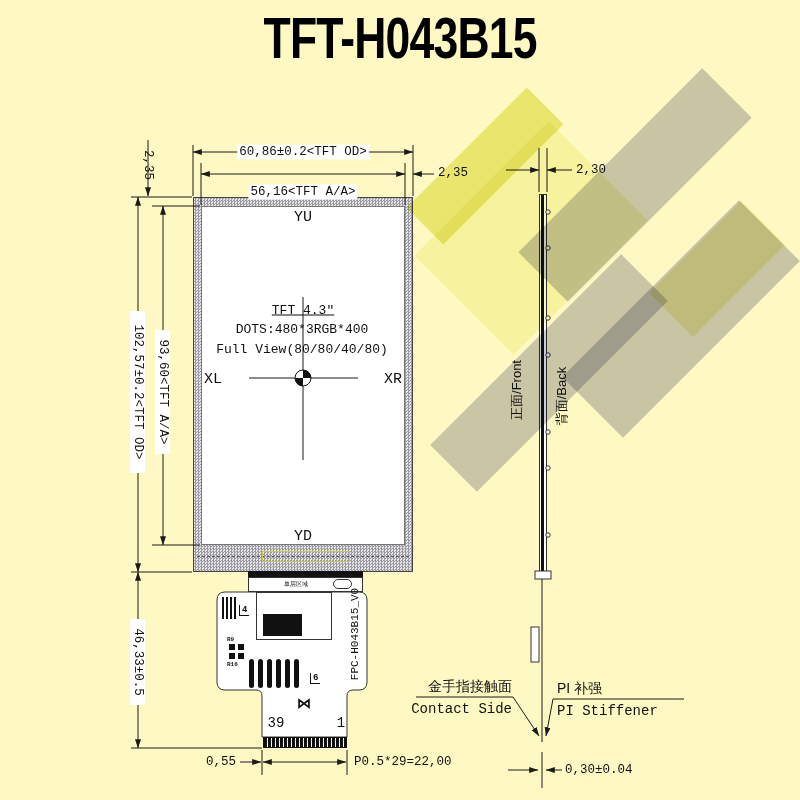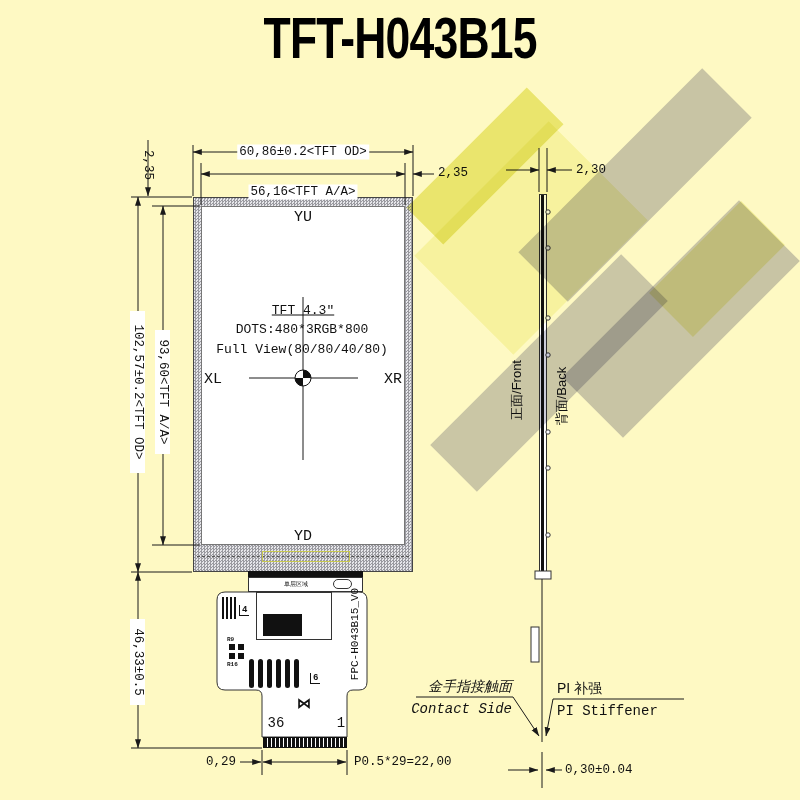--- a/index.html
+++ b/index.html
@@ -7,21 +7,21 @@
          font-family:"Liberation Mono","DejaVu Sans Mono",monospace;color:#111;padding-left:48px;}
   .abs{position:absolute;}
   
   .title{position:absolute;left:0;width:800px;text-align:center;color:#000;
          font-family:"Liberation Sans","DejaVu Sans",sans-serif;font-weight:bold;z-index:5;}
   .title span{display:inline-block;transform:scaleX(0.78);font-size:57px;line-height:1;letter-spacing:-1px;}
   
   .t{position:absolute;font-size:12.5px;line-height:15px;white-space:nowrap;z-index:5;}
   .ctr{transform:translate(-50%,-50%);}
   .ml {transform:translate(0,-50%);}
-  .mr {transform:translate(-100%,-50%);font-style:italic;}
+  .mr {transform:translate(-100%,-50%);}
   .bgw{background:#fff;padding:0 2px;}
   .big{font-size:15px;}
   .vd{transform-origin:0 0;transform:rotate(90deg);text-align:center;}
   .vu{transform-origin:0 100%;transform:rotate(-90deg);text-align:center;}
   
   .z1{z-index:1;} .z2{z-index:2;} .z4{z-index:4;}
   #panel-outer{left:193px;top:197px;width:220px;height:375px;border:1px solid #444;box-sizing:border-box;}
   #panel-hatch{left:194px;top:198px;width:218px;height:373px;
      background:repeating-conic-gradient(#9a9aa0 0% 25%, #e6e6ea 0% 50%) 0 0/3px 3px;}
   #panel-active{left:201px;top:206px;width:204px;height:339px;background:#fff;border:1px solid #777;box-sizing:border-box;}
@@ -68,34 +68,34 @@
   <div class="abs z2" id="lcd-strip"></div>
   <div class="abs z2" id="fpc-tab"></div>
   <div class="abs z4" id="tab-slot"></div>
   <span class="t ctr tabtxt cjk z4" style="left:296px;top:584px;">单层区域</span>
 
   <span class="t ctr big" style="left:303px;top:217px;">YU</span>
   <span class="t ctr big" style="left:303px;top:536px;">YD</span>
   <span class="t ctr big" style="left:213px;top:379px;">XL</span>
   <span class="t ctr big" style="left:393px;top:379px;">XR</span>
   <span class="t ctr" style="left:303px;top:310px;font-size:13px;text-decoration:underline;">TFT 4.3″</span>
-  <span class="t ctr" style="left:302px;top:329px;font-size:13px;">DOTS:480*3RGB*800</span>
+  <span class="t ctr" style="left:302px;top:329px;font-size:13px;">DOTS:480*3RGB*400</span>
   <span class="t ctr" style="left:302px;top:349px;font-size:13px;">Full View(80/80/40/80)</span>
 
   <span class="t ctr bgw" style="left:303px;top:152px;">60,86±0.2&lt;TFT OD&gt;</span>
   <span class="t ctr bgw" style="left:303px;top:174px;margin-top:18px;">56,16&lt;TFT A/A&gt;</span>
   <span class="t ml" style="left:438px;top:173px;">2,35</span>
   <span class="t ml" style="left:576px;top:170px;">2,30</span>
 
   <span class="t vd" style="left:155px;top:144px;width:42px;">2,35</span>
   <span class="t vd bgw" style="left:170px;top:330px;width:120px;">93,60&lt;TFT A/A&gt;</span>
   <span class="t vd bgw" style="left:145px;top:311px;width:158px;">102,57±0.2&lt;TFT OD&gt;</span>
   <span class="t vd bgw" style="left:145px;top:619px;width:82px;">46,33±0.5</span>
 
-  <span class="t ctr" style="left:221px;top:762px;">0,29</span>
+  <span class="t ctr" style="left:221px;top:762px;">0,55</span>
   <span class="t ml" style="left:354px;top:762px;">P0.5*29=22,00</span>
   <span class="t ml" style="left:565px;top:770px;">0,30±0.04</span>
 
   <div class="abs z1" id="side-bar">
       <div id="side-bar-core"></div>
     </div>
   <span class="t vu cjk" style="left:524px;top:420px;width:90px;height:15px;font-size:13px;">正面/Front</span>
   <span class="t vu cjk" style="left:569px;top:426px;width:90px;height:15px;font-size:13px;">背面/Back</span>
 
   <div class="abs z4" id="stripe4"></div>
@@ -114,21 +114,21 @@
       <div></div>
       <div></div>
       <div></div>
       <div></div>
       <div></div>
       <div></div>
     </div>
   <span class="t z4 marklb" style="left:310px;top:673px;">6</span>
   <span class="t vu" style="left:361px;top:677px;width:112px;height:13px;font-size:11px;">FPC-H043B15_V0</span>
   <span class="t ctr" style="left:304px;top:704px;font-size:14px;font-weight:bold;">⋈</span>
-  <span class="t ctr" style="left:276px;top:723px;font-size:14px;">36</span>
+  <span class="t ctr" style="left:276px;top:723px;font-size:14px;">39</span>
   <span class="t ctr" style="left:341px;top:723px;font-size:14px;">1</span>
   <div class="abs z4" id="fingers"></div>
 
   <span class="t mr cjk" style="left:512px;top:686px;font-size:14px;">金手指接触面</span>
   <span class="t mr" style="left:512px;top:709px;font-size:14px;">Contact Side</span>
   <span class="t ml cjk" style="left:557px;top:688px;font-size:14px;">PI 补强</span>
   <span class="t ml" style="left:557px;top:711px;font-size:14px;">PI Stiffener</span>
 
   <svg id="overlay" width="800" height="800" viewBox="0 0 800 800">
     <defs>

